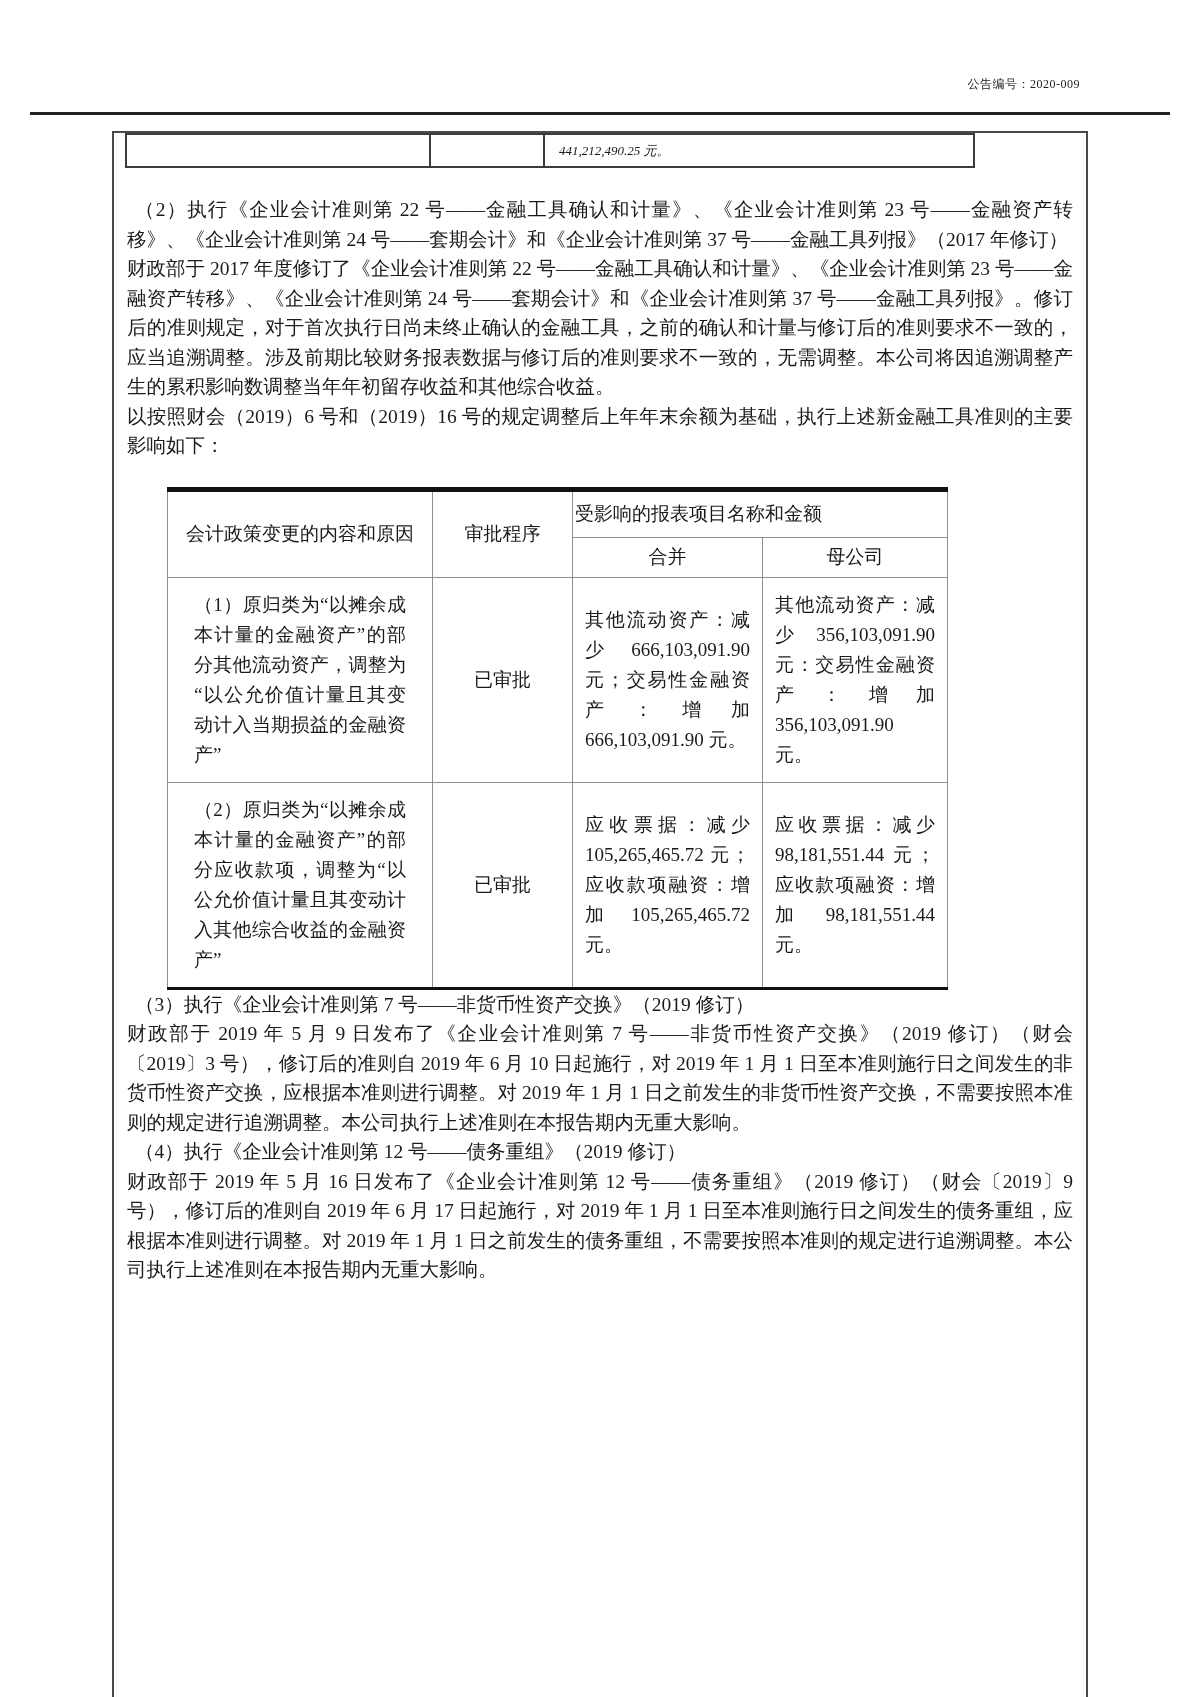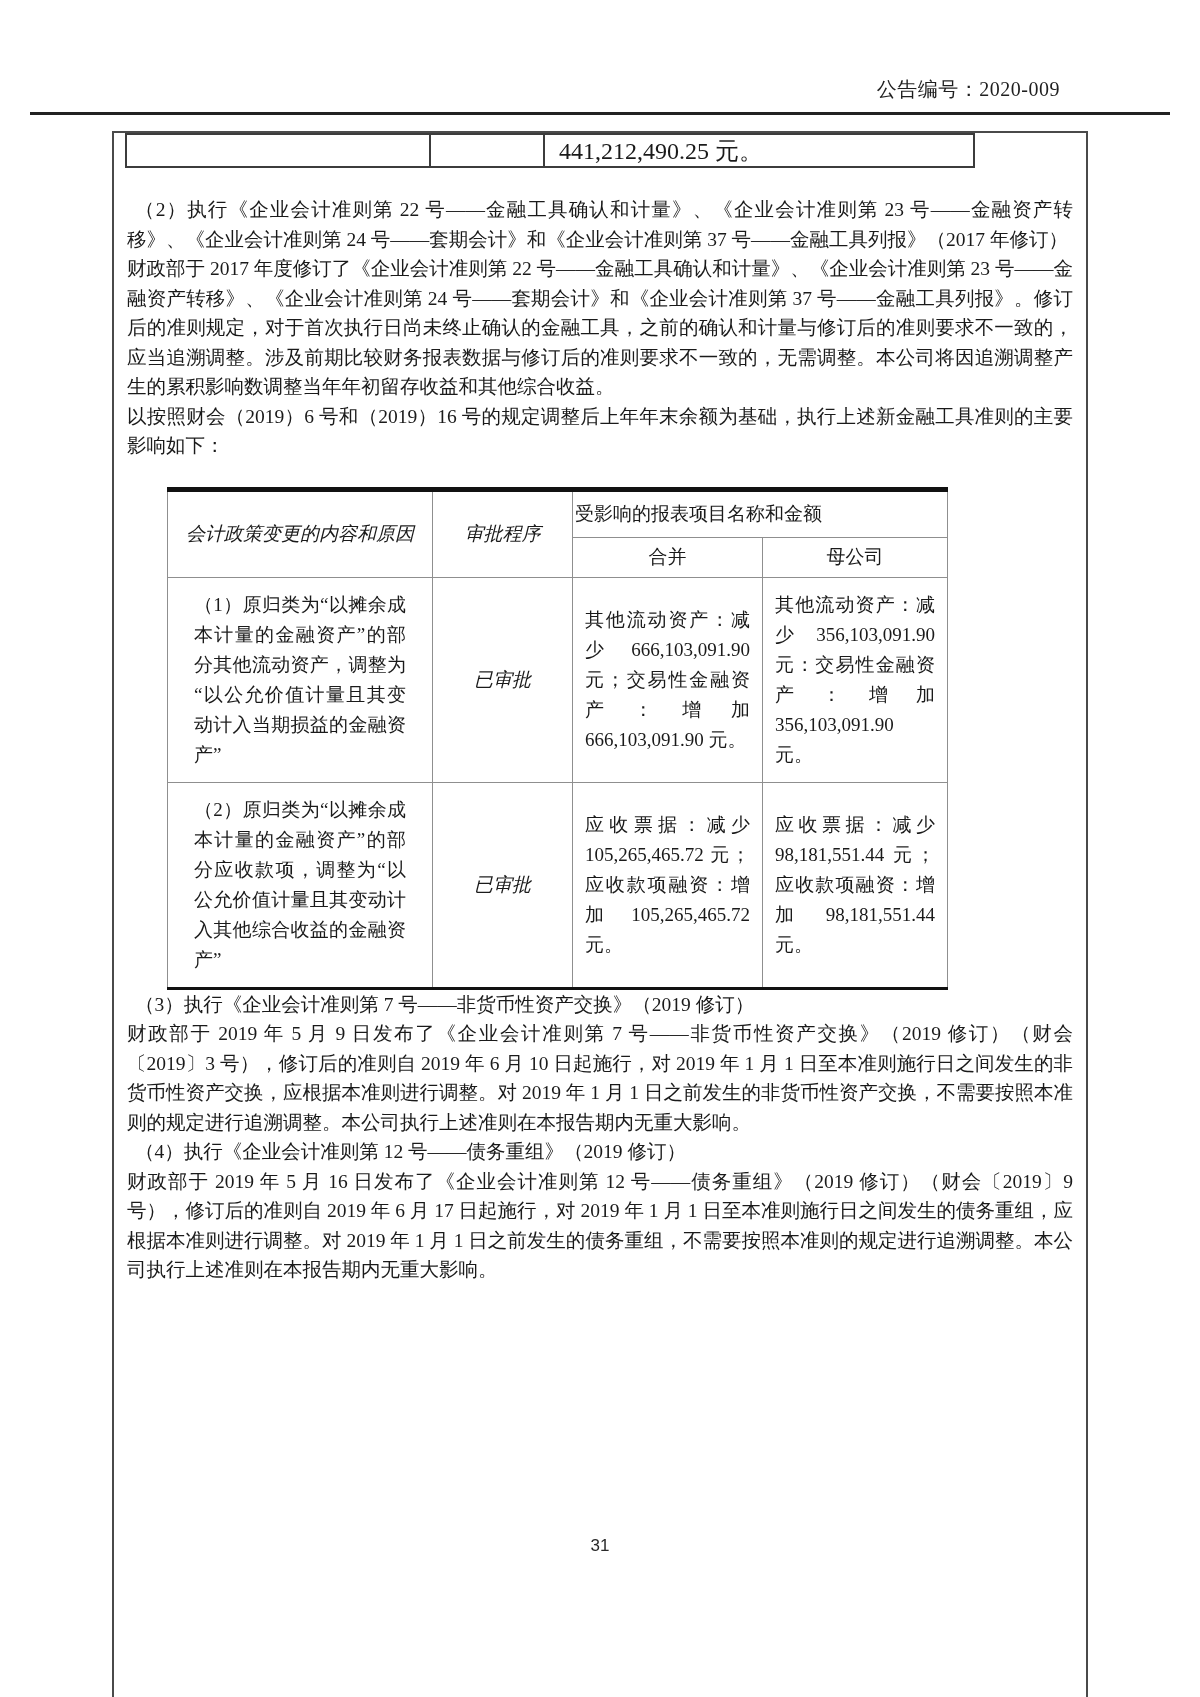--- a/index.html
+++ b/index.html
@@ -8,22 +8,22 @@
     width: 1200px;
     height: 1697px;
     background: #ffffff;
     font-family: "Liberation Serif", serif;
     color: #1a1a1a;
     overflow: hidden;
   }
   .doc-number {
     position: absolute;
     top: 76px;
-    right: 140px;
-    font-size: 20px;
+    right: 120px;
+    font-size: 12px;
     letter-spacing: 0.5px;
     color: #1f1f1f;
     white-space: nowrap;
   }
   .header-rule {
     position: absolute;
     top: 112px;
     left: 30px;
     right: 30px;
     height: 3px;
@@ -46,21 +46,22 @@
     height: 35px;
     display: flex;
     background: #ffffff;
   }
   .carryover-row .cell {
     box-sizing: border-box;
     border: 2px solid #3c3c3c;
     height: 100%;
     display: flex;
     align-items: center;
-    font-size: 24px;
+    font-size: 13px;
+    font-style: italic;
   }
   .carryover-row .c1 { width: 306px; }
   .carryover-row .c2 { width: 114px; border-left: none; }
   .carryover-row .c3 { width: 430px; border-left: none; padding-left: 14px; }
   .flow {
     position: absolute;
     left: 13px;
     right: 13px;
     top: 0;
     padding-top: 62px;
@@ -81,21 +82,21 @@
     line-height: 30px;
   }
   .impact-table td, .impact-table th {
     border: 1px solid #8f8f8f;
     box-sizing: border-box;
     font-weight: normal;
     vertical-align: middle;
   }
   .impact-table .hdr-row1 td { height: 48px; }
   .impact-table .hdr-row2 td { height: 40px; text-align: center; }
-  .impact-table td.center { text-align: center; font-style: italic; }
+  .impact-table td.center { text-align: center; }
   .impact-table td.group-hdr { text-align: left; padding-left: 2px; }
   .impact-table tr.data-row td { height: 198px; }
   .impact-table td.policy { padding: 12px 26px; text-align: justify; margin-top: 20px; }
   .impact-table td.amount { padding: 0 12px; text-align: justify; }
   .page-number {
     position: absolute;
     top: 1536px;
     left: 0;
     width: 100%;
     text-align: center;
@@ -159,15 +160,14 @@
 
     </div>
   </div>
 
   <div class="carryover-row">
     <div class="cell c1"></div>
     <div class="cell c2"></div>
     <div class="cell c3">441,212,490.25 元。</div>
   </div>
 
-  <div class="page-number">31</div>
 
 </div>
 
 </body></html>

